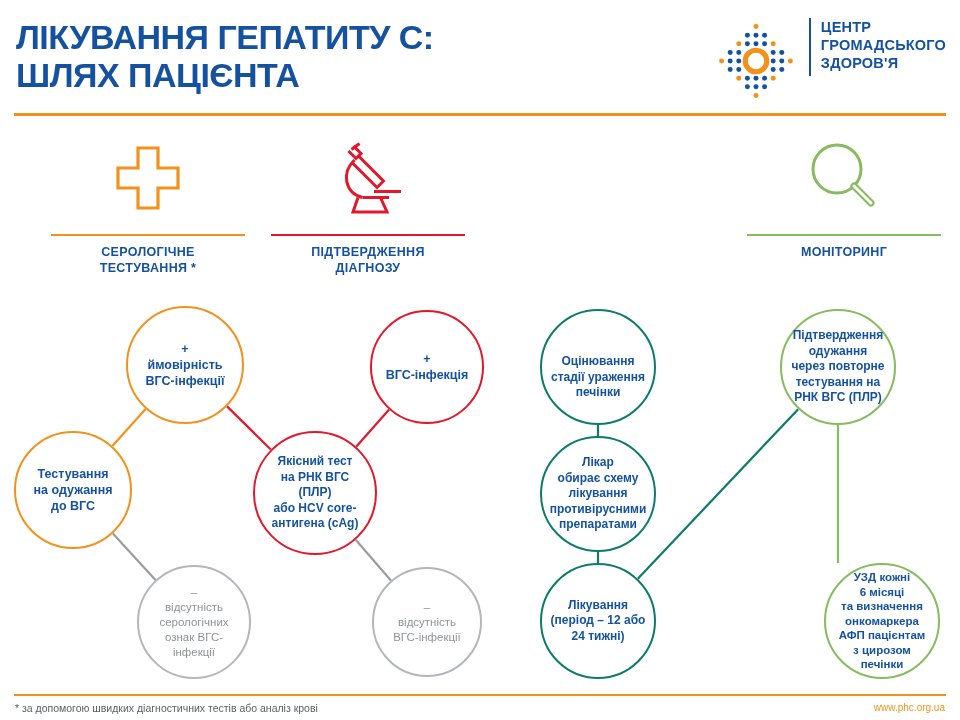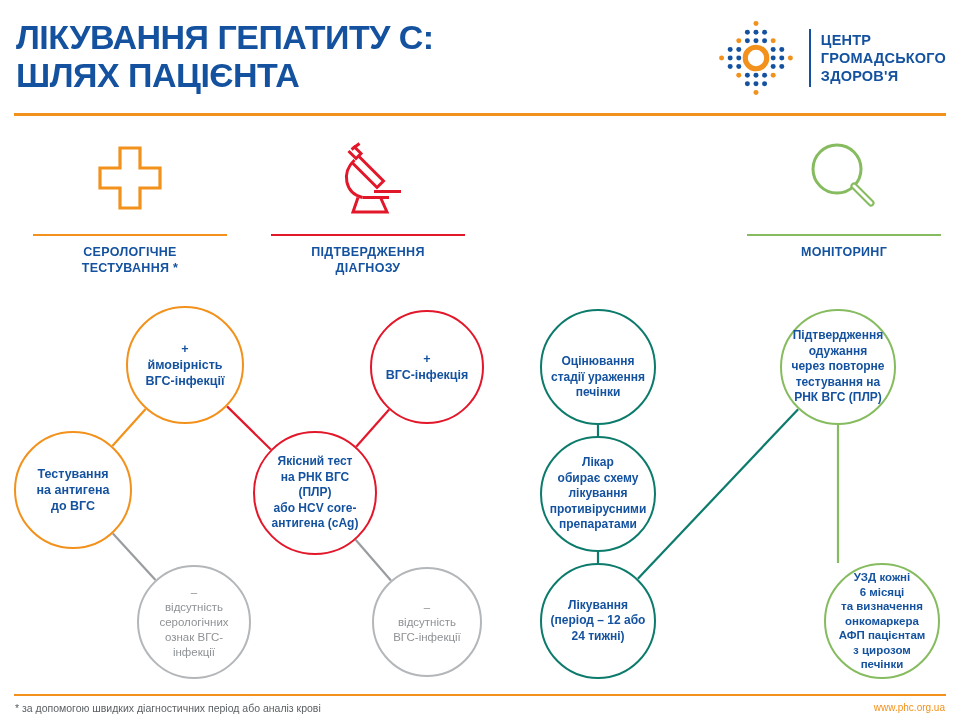--- a/index.html
+++ b/index.html
@@ -39,21 +39,21 @@
     letter-spacing: -0.5px;
     font-family: "Liberation Sans", sans-serif;
     text-transform: uppercase;
     white-space: pre-line;
   }
   .logo-wrap {
     position: absolute;
     right: 14px; top: 18px;
     height: 80px;
     display: flex;
-    align-items: center;
+    align-items: flex-start;
     gap: 10px;
   }
   .logo-mark { width: 86px; height: 86px; display:block; }
   .logo-divider {
     width: 2px; height: 58px; background: #14529f;
   }
   .logo-text {
     color: #14529f;
     font-size: 14.5px;
     line-height: 18px;
@@ -93,21 +93,21 @@
   .section .sec-label {
     color: #14529f;
     font-size: 12.5px;
     line-height: 16px;
     font-weight: bold;
     letter-spacing: 0.3px;
     text-transform: uppercase;
     white-space: pre-line;
   }
 
-  #sec-0 { left: 26px;  width: 208px; }
+  #sec-0 { left: 44px;  width: 208px; }
   #sec-1 { left: 264px; width: 208px; }
   #sec-2 { left: 484px; width: 248px; }
   #sec-3 { left: 740px; width: 208px; }
 
   #sec-0 .sec-rule { width: 194px; background: #f2911b; }
   #sec-1 .sec-rule { width: 194px; background: #e3172a; }
   #sec-2 .sec-rule { width: 214px; background: #0c7b6c; }
   #sec-3 .sec-rule { width: 194px; background: #86bc5f; }
 
   
@@ -287,21 +287,21 @@
         <line x1="598" y1="425" x2="598" y2="436" stroke="#0c7b6c" stroke-width="2.2"></line>
         <line x1="598" y1="552" x2="598" y2="563" stroke="#0c7b6c" stroke-width="2.2"></line>
         <line x1="637.8339111344651" y1="578.8424440493577" x2="798.1660888655349" y2="409.1575559506423" stroke="#0c7b6c" stroke-width="2.2"></line>
         <line x1="838" y1="425" x2="838" y2="563" stroke="#86bc5f" stroke-width="2.2"></line>
       </g>
   </svg>
 
   <div id="node-layer">
       <div class="node solid" style="left: 14px; top: 431px; width: 118px; height: 118px; border: 2.5px solid rgb(242, 145, 27);">
         <div class="node-text" style="font-size: 12.5px; line-height: 16px;">Тестування
-на антигена
+на одужання
 до ВГС</div>
       </div>
       <div class="node solid" style="left: 126px; top: 306px; width: 118px; height: 118px; border: 2.5px solid rgb(242, 145, 27);">
         <div class="node-text" style="font-size: 12.5px; line-height: 16px;">+
 ймовірність
 ВГС-інфекції</div>
       </div>
       <div class="node muted" style="left: 137px; top: 565px; width: 114px; height: 114px;">
         <div class="node-text" style="font-size: 11.5px; line-height: 15px;">–
 відсутність
@@ -353,16 +353,16 @@
 6 місяці
 та визначення
 онкомаркера
 АФП пацієнтам
 з цирозом
 печінки</div>
       </div>
     </div>
 
   <div class="footer-rule"></div>
-  <div class="footer-note">* за допомогою швидких діагностичних період або аналіз крові</div>
+  <div class="footer-note">* за допомогою швидких діагностичних тестів або аналіз крові</div>
   <div class="footer-link">www.phc.org.ua</div>
 
 </div>
 
 </body></html>

